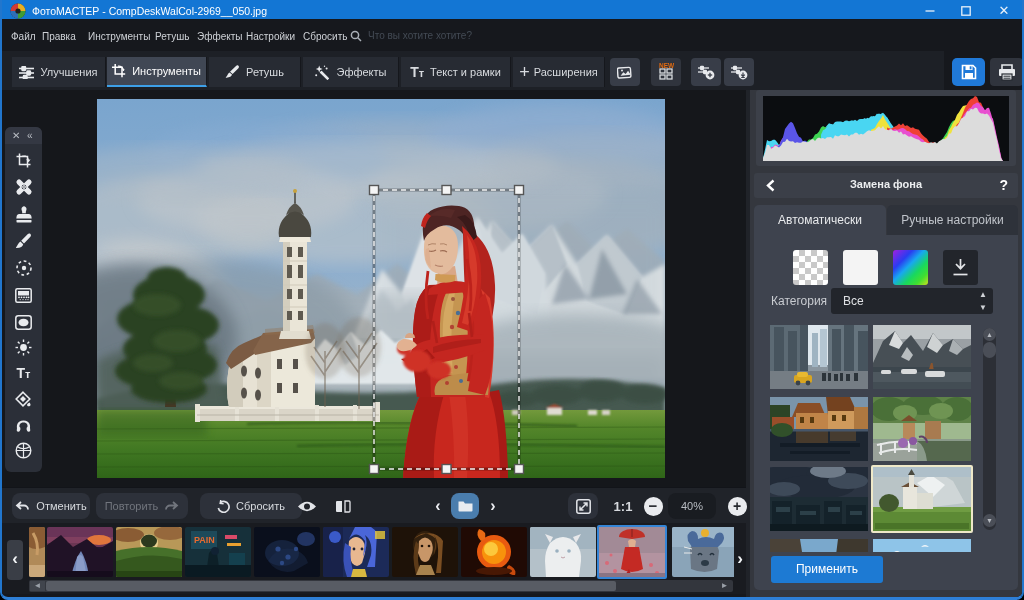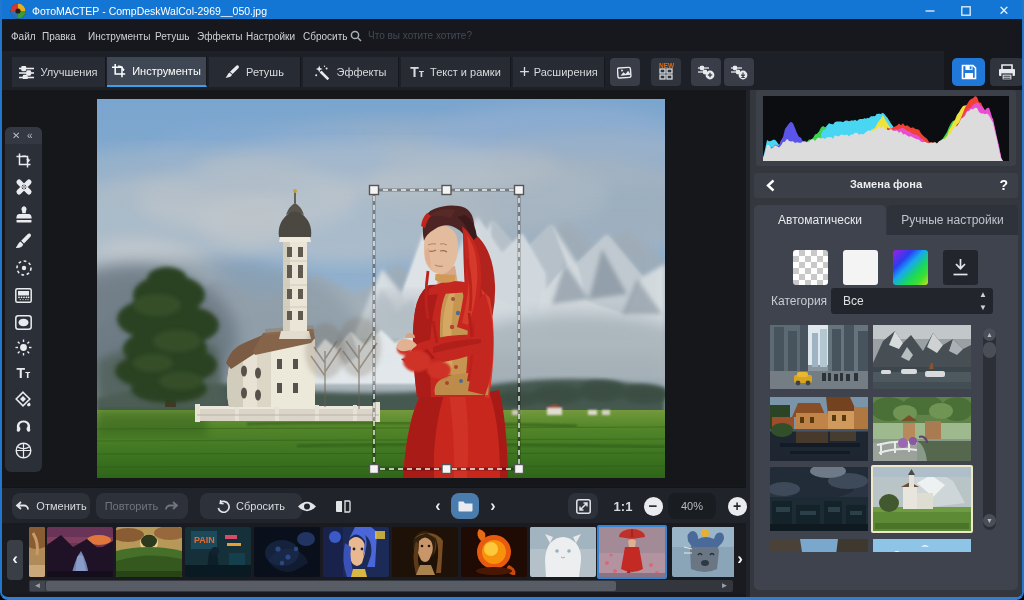--- a/index.html
+++ b/index.html
@@ -771,20 +771,21 @@
           </g>
         </svg>
       <div style="position:absolute; left:125px; top:140px; width:102px; height:68px; border:2px solid #eee8c8; border-radius:2px;"></div>
     </div>
 
     <div style="position:absolute; left:237px; top:238px; width:13px; height:202px; background:#2c2f36; border-radius:7px;"></div>
     <div style="position:absolute; left:237px; top:238px; width:13px; height:13px; background:#4a4e57; border-radius:50%; color:#b8bcc2; font-size:7px; text-align:center; line-height:13px;">▲</div>
     <div style="position:absolute; left:237px; top:252px; width:13px; height:16px; background:#4a4e57; border-radius:7px;"></div>
     <div style="position:absolute; left:237px; top:424px; width:13px; height:13px; background:#4a4e57; border-radius:50%; color:#b8bcc2; font-size:7px; text-align:center; line-height:13px;">▼</div>
 
+    <div style="position:absolute; left:25px; top:466px; width:112px; height:27px; background:#1d7ad3; border-radius:3px; color:#fff; font-size:12px; text-align:center; line-height:27px;">Применить</div>
   </div>
   <div id="controlbar">
     <div class="cbtn" style="left:10px; width:78px;"><svg width="15" height="10" viewBox="0 0 15 10">
           <path d="M6 1 L2 4.5 6 8 M2 4.5 h7 a4 4 0 0 1 4 4" fill="none" stroke="#e2e4e8" stroke-width="1.8"></path>
         </svg>Отменить</div>
     <div class="cbtn" style="left:94px; width:92px; color:#71757d;">Повторить<svg width="15" height="10" viewBox="0 0 15 10">
           <path d="M9 1 L13 4.5 9 8 M13 4.5 h-7 a4 4 0 0 0 -4 4" fill="none" stroke="#71757d" stroke-width="1.8"></path>
         </svg></div>
     <div class="cbtn" style="left:198px; width:102px;"><svg width="13" height="13" viewBox="0 0 13 13">
           <path d="M3.5 2.5 A5.4 5.4 0 1 1 1.4 8" fill="none" stroke="#e2e4e8" stroke-width="1.7"></path>

